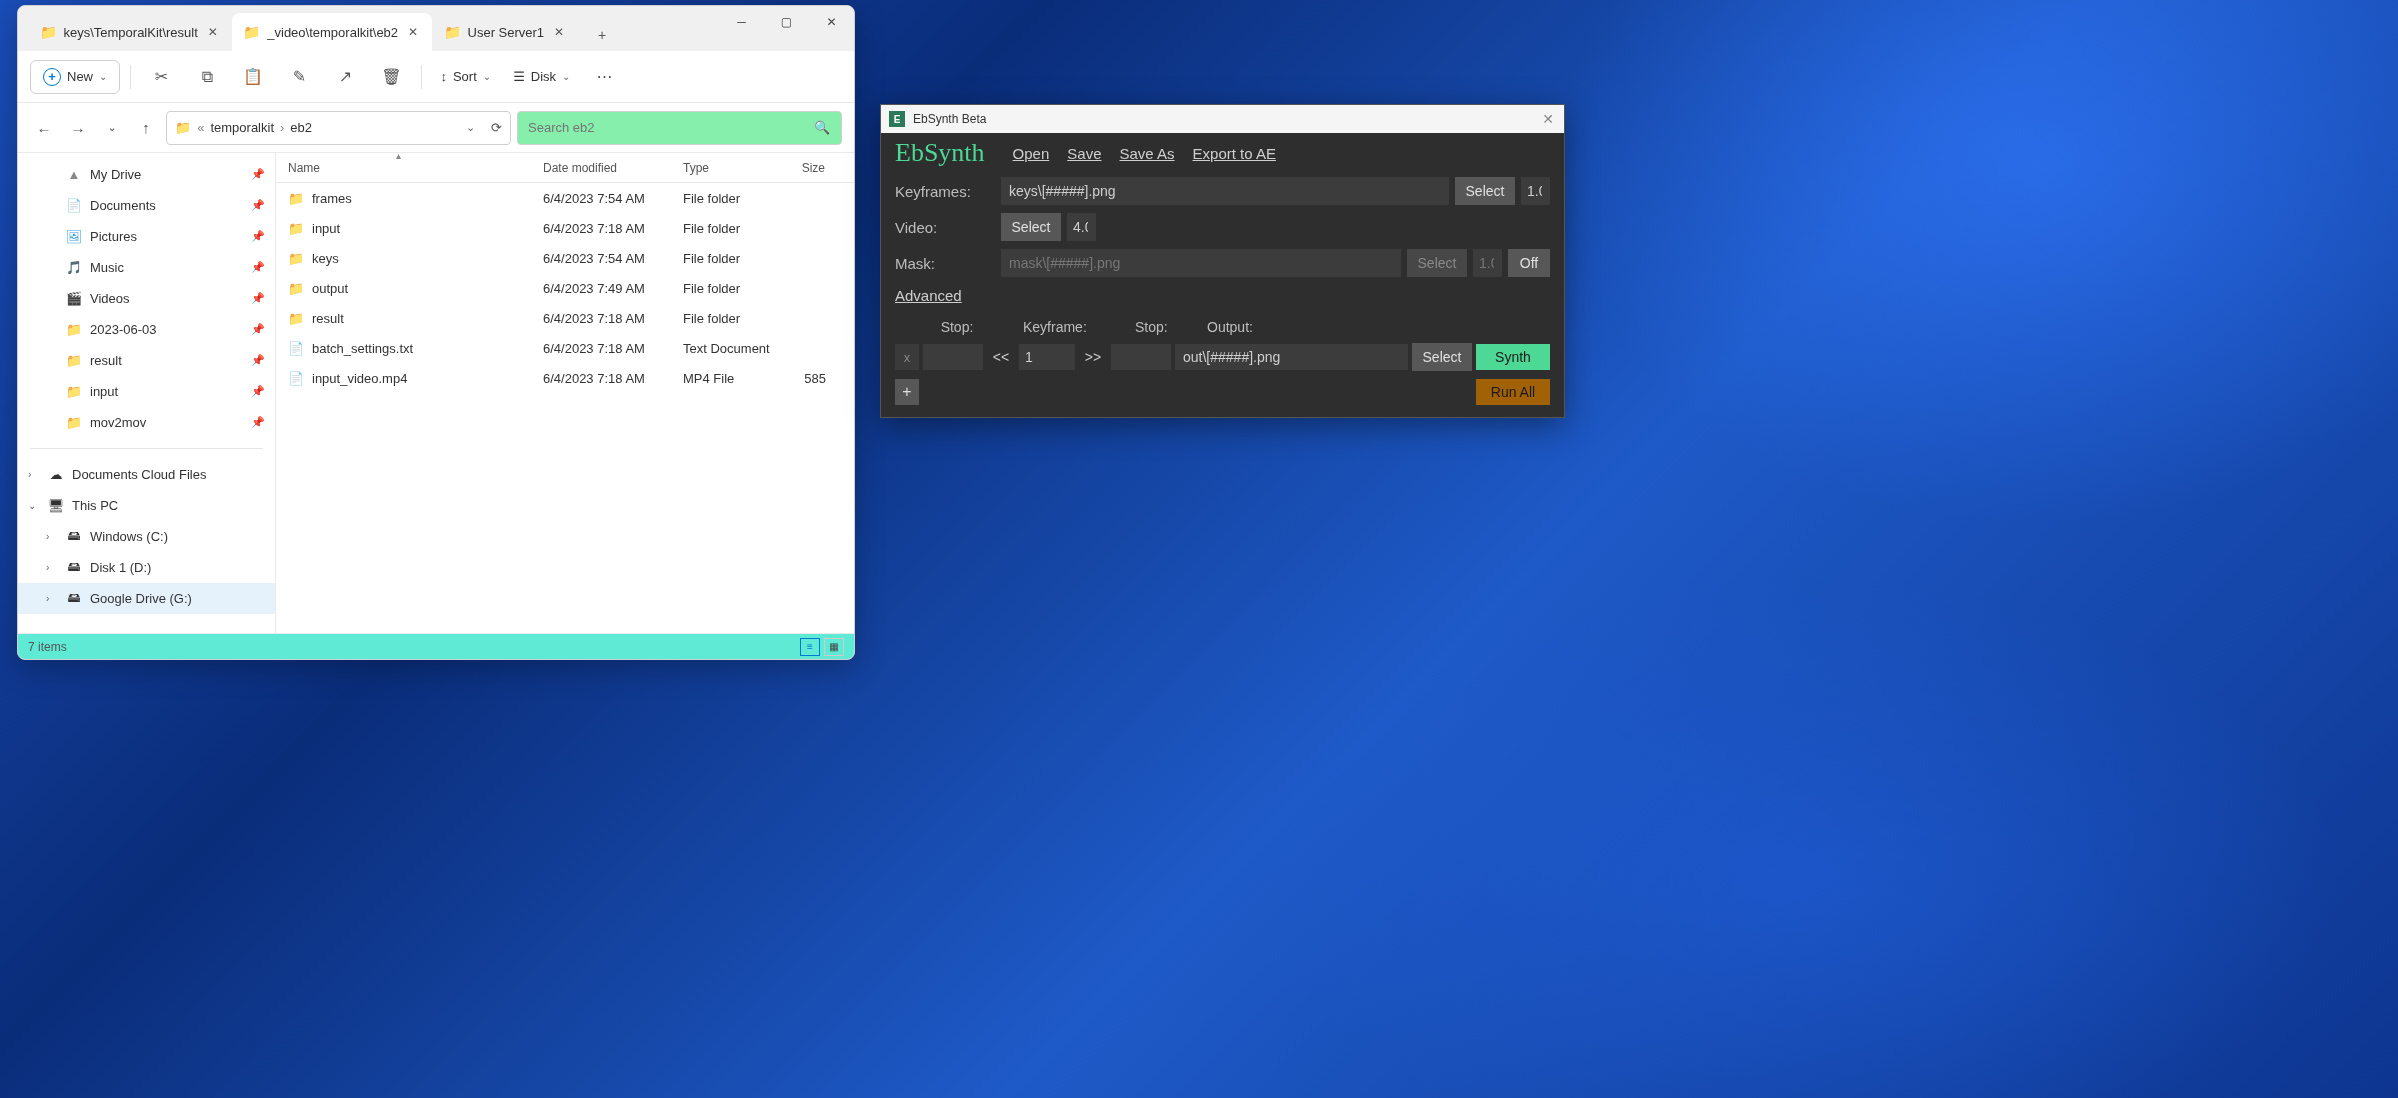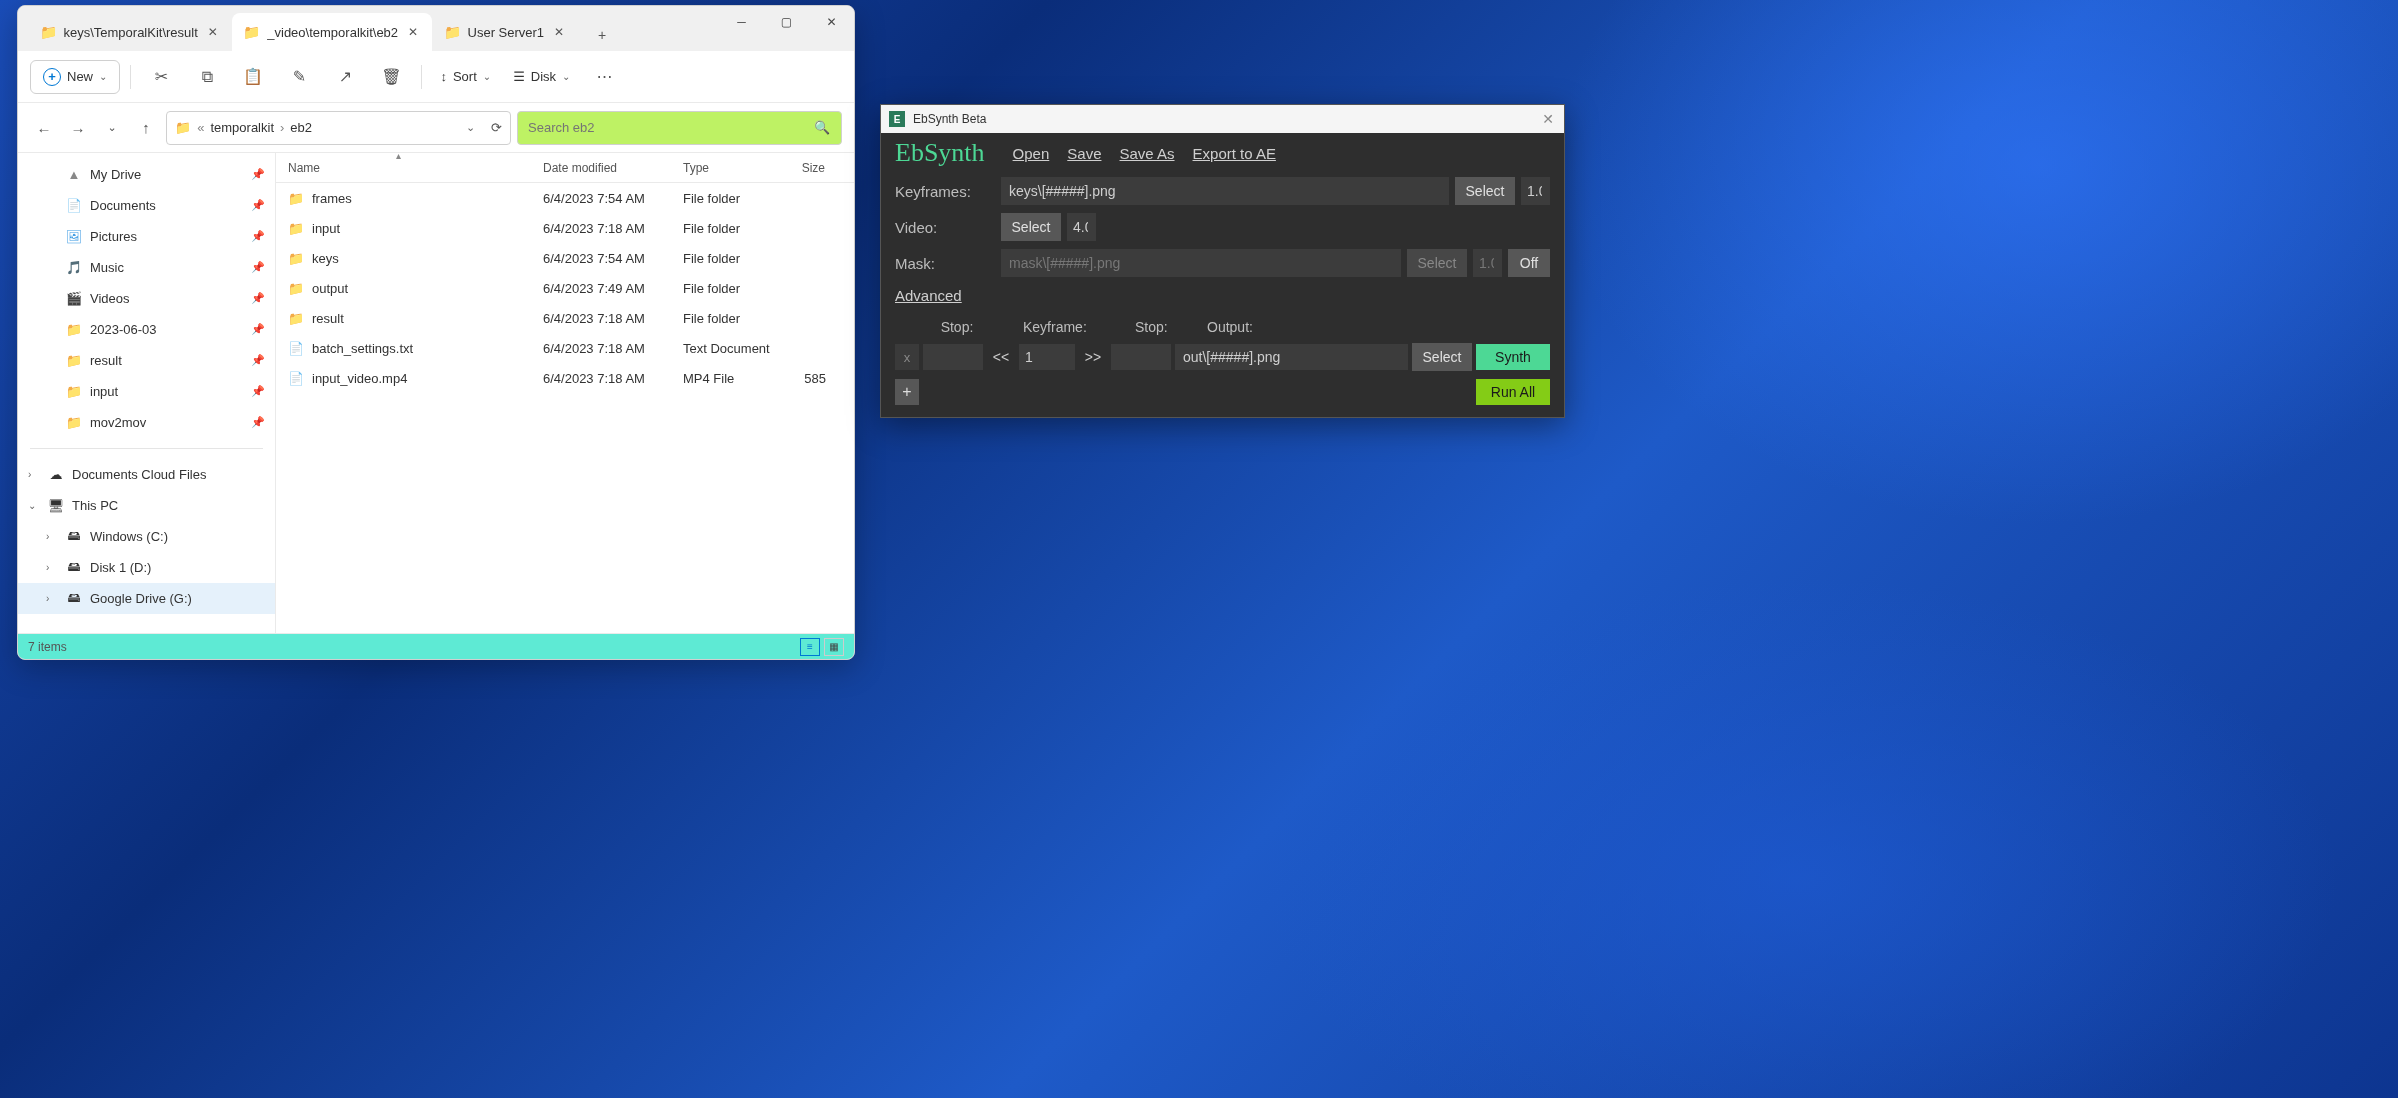--- a/index.html
+++ b/index.html
@@ -25,21 +25,21 @@
 .new-plus{width:18px;height:18px;border:1.5px solid #0078d4;border-radius:50%;display:flex;align-items:center;justify-content:center;color:#0078d4;font-size:13px;font-weight:bold}
 .tb-ico{width:40px;height:34px;display:flex;align-items:center;justify-content:center;color:#555;font-size:16px;border-radius:4px}
 .tb-sep{width:1px;height:24px;background:#e0e0e0;margin:0 4px}
 .sort-btn,.view-btn{display:flex;align-items:center;gap:6px;height:34px;padding:0 8px;font-size:13px;color:#333;border-radius:4px}
 
 .navbar{height:50px;display:flex;align-items:center;gap:6px;padding:0 12px;background:#fff;border-bottom:1px solid #eaeaea}
 .nav-arr{width:28px;height:28px;display:flex;align-items:center;justify-content:center;color:#555;font-size:15px;border-radius:4px}
 .addr{flex:0 0 345px;height:34px;border:1px solid #d0d0d0;border-radius:4px;display:flex;align-items:center;padding:0 8px;gap:6px;background:#fff;font-size:13px;color:#333}
 .addr .crumb{color:#333}
 .addr .sep{color:#888}
-.search{flex:1;height:34px;border:1px solid #d0d0d0;border-radius:4px;display:flex;align-items:center;padding:0 10px;gap:6px;background:#bef264;color:#777;font-size:13px}
+.search{flex:1;height:34px;border:1px solid #d0d0d0;border-radius:4px;display:flex;align-items:center;padding:0 10px;gap:6px;background:#86efac;color:#777;font-size:13px}
 .search input{flex:1;border:none;outline:none;font-size:13px;color:#333;background:transparent}
 
 .body{flex:1;display:flex;background:#fff;overflow:hidden}
 .side{width:258px;border-right:1px solid #eaeaea;overflow-y:auto;padding-top:6px;position:relative}
 .side::-webkit-scrollbar{width:12px}
 .side::-webkit-scrollbar-thumb{background:#c8c8c8;border-radius:6px;border:3px solid #fff}
 .s-item{height:31px;display:flex;align-items:center;gap:8px;padding:0 8px 0 48px;font-size:13px;color:#333;cursor:pointer;position:relative}
 .s-item.sel{background:#e5f1fb}
 .s-item .pin{position:absolute;right:10px;color:#999;font-size:11px}
 .s-item .ico{width:16px;height:16px;display:inline-flex;align-items:center;justify-content:center}
@@ -90,21 +90,21 @@
 .eb-seqhdr{display:flex;padding:4px 14px;gap:4px;font-size:14px;color:#bdbdbd}
 .eb-seq{display:flex;align-items:center;padding:4px 14px;gap:4px}
 .eb-x{width:24px;height:26px;background:#3a3a3a;color:#888;display:flex;align-items:center;justify-content:center;font-size:13px}
 .eb-stop{width:60px;height:26px;background:#3c3c3c}
 .eb-arr{width:28px;color:#ccc;text-align:center;font-size:14px}
 .eb-kf{width:56px;height:26px;background:#3c3c3c;color:#cfcfcf;padding:0 6px;font-size:14px;border:none;outline:none}
 .eb-out{flex:1;height:26px;background:#3c3c3c;color:#cfcfcf;padding:0 8px;font-size:14px;border:none;outline:none}
 .eb-synth{width:74px;height:26px;background:#4dd895;color:#1b1b1b;display:flex;align-items:center;justify-content:center;font-size:14px;cursor:pointer}
 .eb-plus{display:flex;align-items:center;justify-content:space-between;padding:4px 14px 12px}
 .eb-plusbtn{width:24px;height:26px;background:#575757;color:#ddd;display:flex;align-items:center;justify-content:center;font-size:16px}
-.eb-runall{width:74px;height:26px;background:#84cc16;color:#1b1b1b;display:flex;align-items:center;justify-content:center;font-size:14px;cursor:pointer}
+.eb-runall{width:74px;height:26px;background:#a16207;color:#1b1b1b;display:flex;align-items:center;justify-content:center;font-size:14px;cursor:pointer}
 
 
 .ic-folder{color:#e3b93b}
 .ic-gd{color:#888}
 .ic-doc{color:#666}
 .ic-pic{color:#3b9ae3}
 .ic-mus{color:#e34bb0}
 .ic-vid{color:#7c3be3}
 </style>
 </head>

